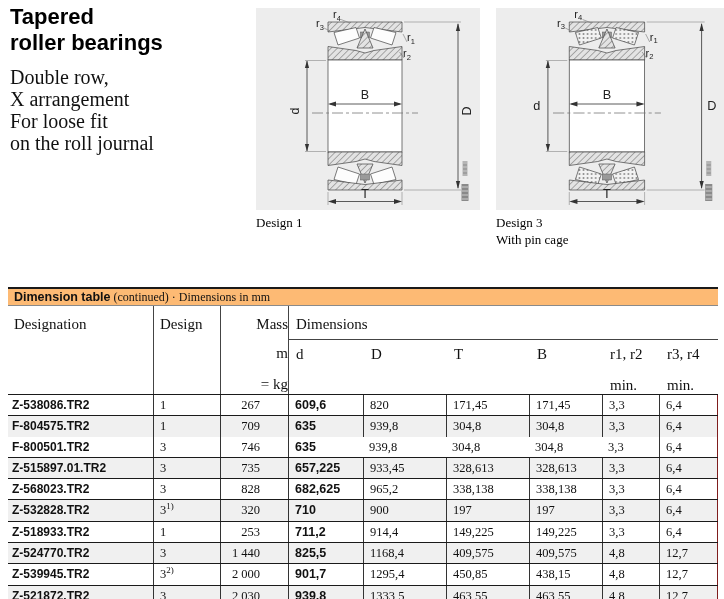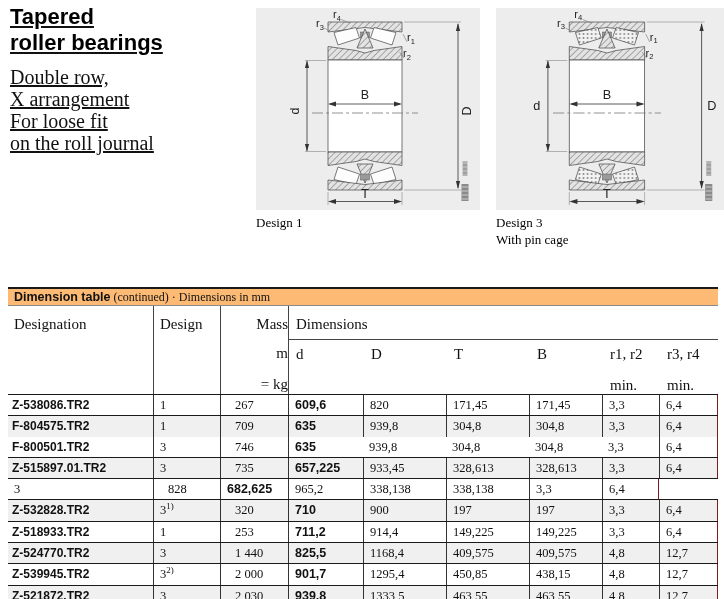--- a/index.html
+++ b/index.html
@@ -1,20 +1,20 @@
 <!DOCTYPE html>
 <html><head>
 <meta charset="utf-8">
 <style>
   html,body { margin:0; padding:0; background:#fff; }
   .page { position:relative; width:724px; height:599px; background:#fff; overflow:hidden;
           font-family:"Liberation Serif", serif; color:#111; }
 
   
-  .title-block { position:absolute; left:10px; top:4px;text-decoration:underline; }
+  .title-block { position:absolute; left:10px; top:4px; }
   .main-title { font-family:"Liberation Sans", sans-serif; font-weight:bold;
                 font-size:22px; line-height:26px; margin:0; color:#000; }
   .subtitle { margin-top:10px; font-size:20px; line-height:22px; }
 
   
   .figpanel { position:absolute; top:8px; }
   #fig1 { left:256px; width:224px; }
   #fig2 { left:496px; width:228px; }
   .figpanel svg { display:block; }
   .figcap { margin-top:4px; font-size:13px; line-height:17px; color:#000; }
@@ -47,21 +47,21 @@
           height:20.3px; border-top:1px solid #1a1a1a; font-size:12.5px; line-height:20.3px; }
   .trow:nth-child(even) { background:#f0f0f0; }
   .trow:nth-child(3) { border-top:none; }
   .trow:nth-child(3) .c-D, .trow:nth-child(3) .c-T,
   .trow:nth-child(3) .c-B, .trow:nth-child(3) .c-r12 { border-left:none; }
   .cell { padding-left:6px; white-space:nowrap; overflow:hidden; }
   .cell + .cell { border-left:1px solid #333; }
   .c-r34 { border-right:1px solid #7f1d1d; }
   .c-des { font-family:"Liberation Sans", sans-serif; font-weight:bold; font-size:12px; padding-left:4px; }
   .c-d   { font-family:"Liberation Sans", sans-serif; font-weight:bold; font-size:12.5px; }
-  .c-mass { padding-right:28px; padding-left:14px; }
+  .c-mass { text-align:right; padding-right:28px; padding-left:4px; }
   sup { font-size:9px; line-height:0; }
 </style>
 </head>
 <body>
 
 <div class="page">
 
   <div class="title-block">
     <div class="main-title">
       <div>Tapered</div>
@@ -329,20 +329,21 @@
         <div class="cell c-mass">735</div>
         <div class="cell c-d">657,225</div>
         <div class="cell c-D">933,45</div>
         <div class="cell c-T">328,613</div>
         <div class="cell c-B">328,613</div>
         <div class="cell c-r12">3,3</div>
         <div class="cell c-r34">6,4</div>
       </div>
 
       <div class="trow">
+        <div class="cell c-des">Z-568023.TR2</div>
         <div class="cell c-design"><span>3</span><sup></sup></div>
         <div class="cell c-mass">828</div>
         <div class="cell c-d">682,625</div>
         <div class="cell c-D">965,2</div>
         <div class="cell c-T">338,138</div>
         <div class="cell c-B">338,138</div>
         <div class="cell c-r12">3,3</div>
         <div class="cell c-r34">6,4</div>
       </div>
 

